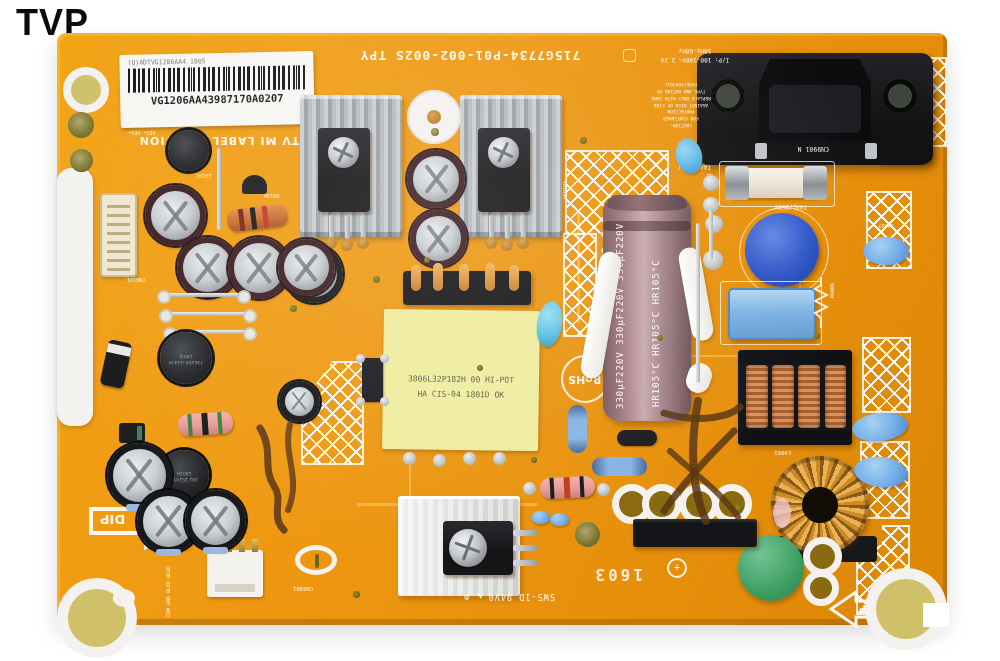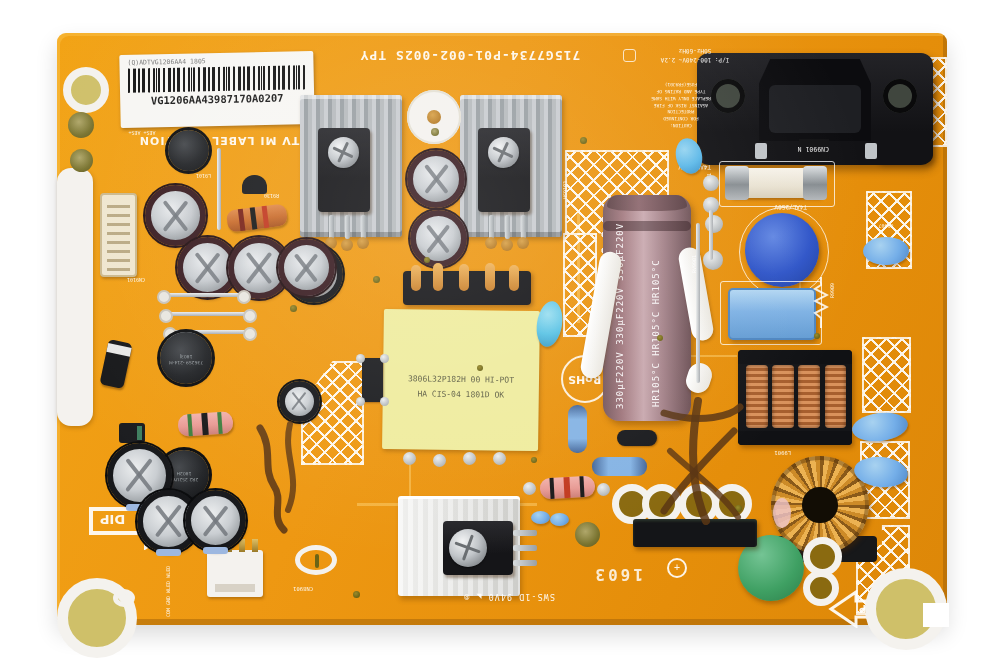--- a/index.html
+++ b/index.html
@@ -81,20 +81,21 @@
   .xlabel{position:absolute;background:#efec9e;box-shadow:1px 2px 4px rgba(90,50,0,.35);border-radius:2px;
       font-family:"DejaVu Sans Mono",monospace;color:#5f5f45;text-align:center;}
   .ring-hole{position:absolute;border-radius:50%;border:8px solid #f4f2ee;background:#cfc069;}
   .olive{position:absolute;border-radius:50%;background:radial-gradient(circle at 42% 38%,#b0a76a,#7a7430 60%,#5c5720);}
   .scribble{position:absolute;pointer-events:none;}
 </style>
 </head>
 <body>
 
 <div class="stage">
+  <div class="watermark">TVP</div>
 
   <div class="board">
 
     <div class="trace" style="left:300px;top:470px;width:180px;height:3px;"></div>
     <div class="trace" style="left:520px;top:180px;width:3px;height:110px;"></div>
     <div class="trace" style="left:600px;top:322px;width:80px;height:2px;"></div>
     <div class="trace" style="left:352px;top:430px;width:2px;height:55px;"></div>
     <div class="trace" style="left:742px;top:240px;width:2px;height:55px;"></div>
 
     <div class="lattice" style="left:508px;top:117px;width:100px;height:112px;clip-path:polygon(0 0,100% 0,100% 100%,35% 100%,35% 72%,0 72%);"></div>

